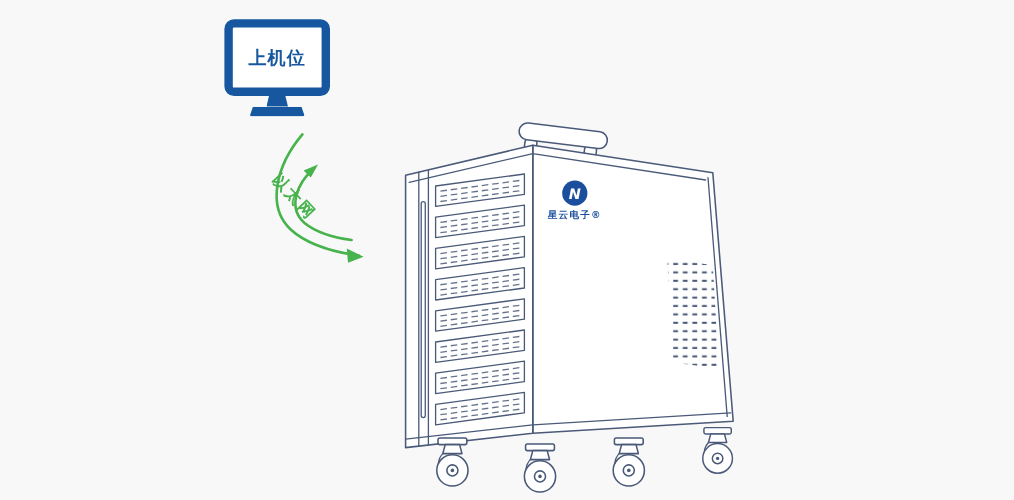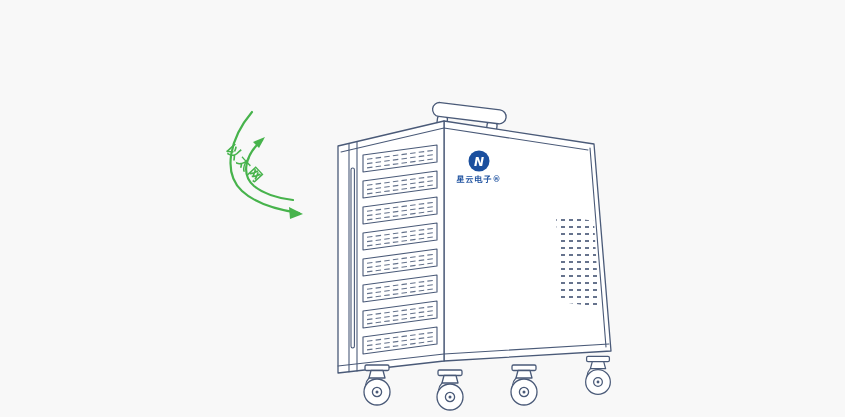--- a/index.html
+++ b/index.html
@@ -37,20 +37,27 @@
   .logo-circle { fill:var(--brand); stroke:none; }
   .logo-n { fill:#fff; font-style:italic; font-weight:bold; font-size:12px; text-anchor:middle; }
   .brand-text { fill:var(--brand); font-weight:bold; font-size:8px; text-anchor:middle; letter-spacing:1px; }
   .hub { fill:var(--line); stroke:none; }
 </style>
 </head>
 <body>
 
 <div class="scene">
 
+  <div class="monitor">
+    <div class="monitor-frame">
+      <span class="monitor-label">上机位</span>
+    </div>
+    <div class="monitor-neck"></div>
+    <div class="monitor-base"></div>
+  </div>
 
   <svg class="arrow-svg" width="130" height="130" viewBox="0 0 130 130">
     <path class="green-line" d="M56,14 C34,40 26,74 46,93 C60,106 82,112 103,115"></path>
     <path class="green-line" d="M66,42 C50,56 44,76 58,88 C68,96 82,100 97,102"></path>
     <path class="green-fill" d="M107,116 L93,109 L94,121 Z"></path>
     <path class="green-fill" d="M69,39 L63,50 L57,44 Z"></path>
     <text class="link-label" transform="translate(30,52) rotate(47)">以太网</text>
   </svg>
 
   <svg width="845" height="417" viewBox="0 0 845 417" xmlns="http://www.w3.org/2000/svg" xmlns:xlink="http://www.w3.org/1999/xlink">

